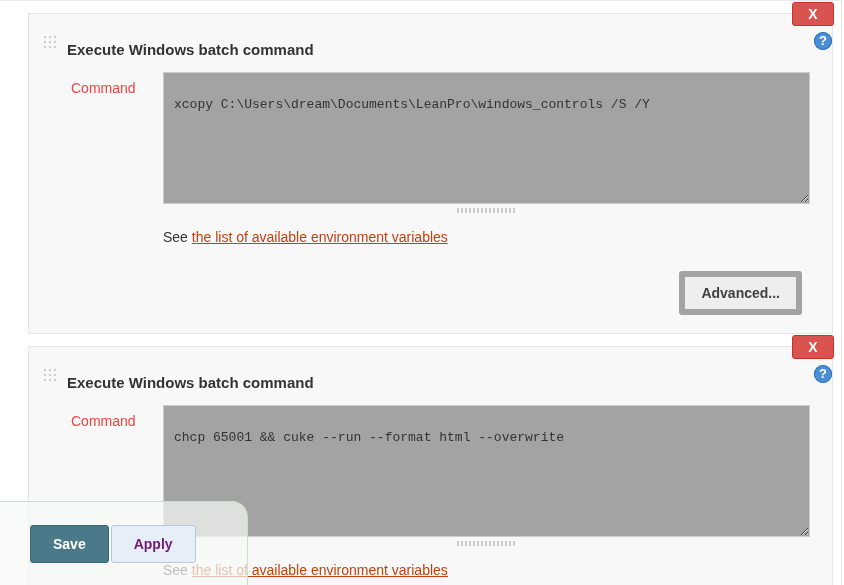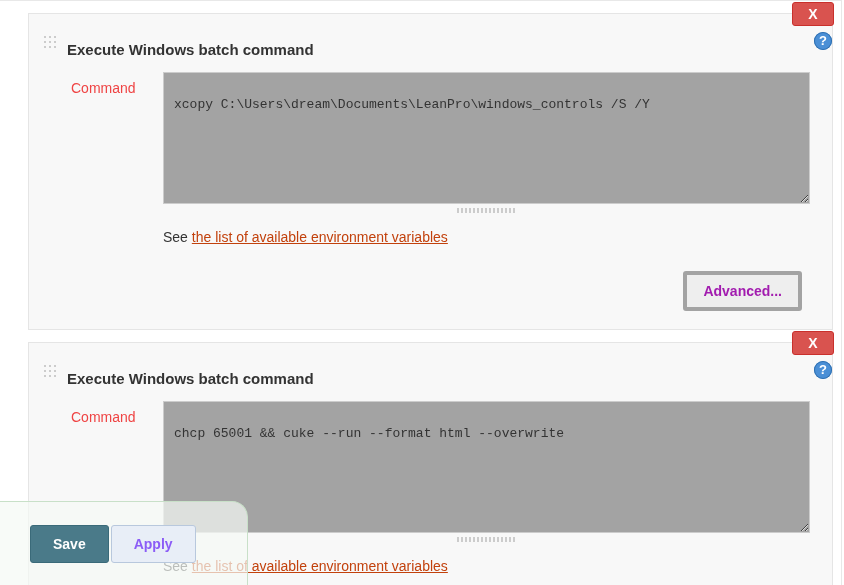--- a/index.html
+++ b/index.html
@@ -131,26 +131,26 @@
   color: #c2410c;
   text-decoration: underline;
 }
 .advanced-row {
   display: flex;
   justify-content: flex-end;
   padding: 20px 16px 4px 0;
 }
 .advanced-btn {
   background: #eee;
-  border: 4px solid #a3a3a3;
+  border: 6px solid #a3a3a3;
   border-radius: 3px;
   padding: 8px 16px;
   font-size: 14px;
   font-weight: bold;
-  color: #a21caf;
+  color: #404040;
   cursor: pointer;
 }
 .footer-bar {
   position: absolute;
   left: 0;
   bottom: 0;
   width: 248px;
   height: 84px;
   background: rgba(245, 250, 245, 0.7);
   border: 1px solid #c8e0c8;
@@ -167,21 +167,21 @@
   color: #fff;
   border: 1px solid #3a6a79;
   border-radius: 3px;
   padding: 10px 22px;
   font-size: 14px;
   font-weight: bold;
   cursor: pointer;
 }
 .apply-btn {
   background: #e8eef7;
-  color: #8b5cf6;
+  color: #701a75;
   border: 1px solid #b8c8dd;
   border-radius: 3px;
   padding: 10px 22px;
   font-size: 14px;
   font-weight: bold;
   cursor: pointer;
 }
 .grab-bar {
   width: 60px;
   height: 5px;

